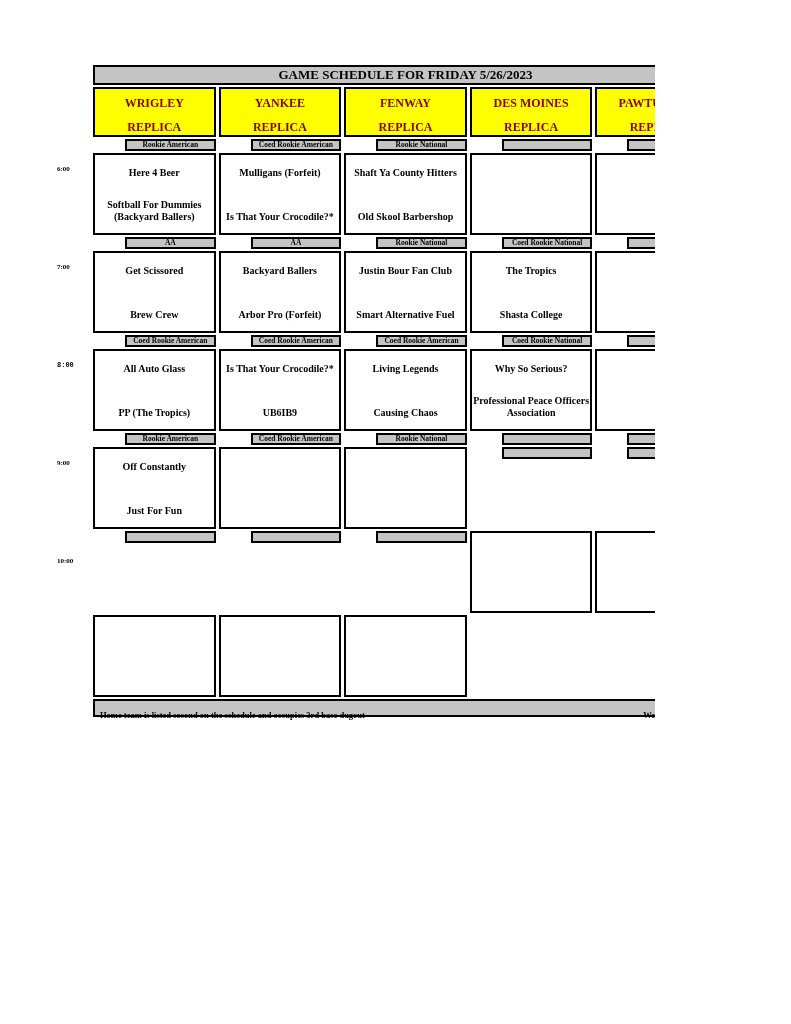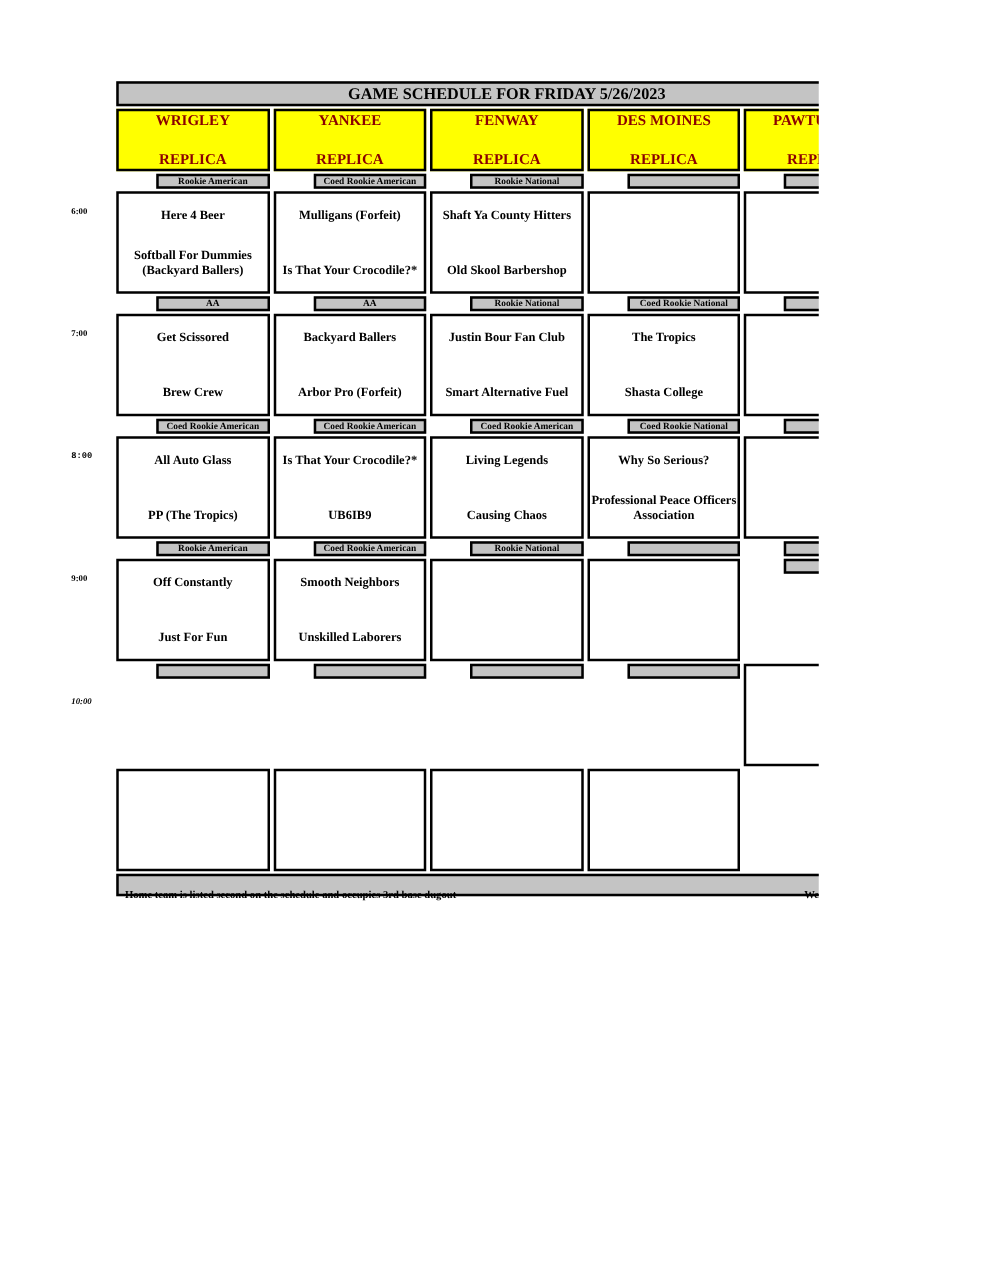--- a/index.html
+++ b/index.html
@@ -42,21 +42,21 @@
     column-gap: 3px;
     row-gap: 2px;
   }
   .hcell {
     height: 50px;
     background: #ffff00;
     border: 2px solid #000;
     display: flex;
     flex-direction: column;
     align-items: center;
-    justify-content: space-between;
+    justify-content: flex-end;
     gap: 9px;
     font-size: 12px;
     font-weight: bold;
     color: #8b0000;
     text-align: center;
   }
   .dcell {
     height: 12px;
     background: #c4c4c4;
     border: 2px solid #000;
@@ -106,21 +106,21 @@
     width: 30px;
     text-align: left;
     font-size: 7px;
     font-weight: bold;
     color: #000;
   }
   .t0 { top: 100px; }
   .t1 { top: 198px; }
   .t2 { top: 296px; font-family: Liberation Mono, monospace; }
   .t3 { top: 394px; }
-  .t4 { top: 492px; font-style: italic; }
+  .t4 { top: 492px; }
 </style>
 </head>
 <body>
 
 <div class="page">
   <div class="schedule-wrap">
 
     <div class="title-bar">GAME SCHEDULE FOR FRIDAY 5/26/2023</div>
 
     <div class="time-label t0">6:00</div>
@@ -237,24 +237,20 @@
       <div class="dcell">Coed Rookie American</div>
       <div class="dcell">Rookie National</div>
       <div class="dcell"></div>
       <div class="dcell"></div>
 
       <div class="gcell">
         <span class="team">Off Constantly</span>
         <span class="team">Just For Fun</span>
       </div>
       <div class="gcell">
-        <span class="team">Smooth Neighbors</span>
-        <span class="team">Unskilled Laborers</span>
-      </div>
-      <div class="gcell">
         <span class="team"></span>
         <span class="team"></span>
       </div>
       <div class="gcell">
         <span class="team"></span>
         <span class="team"></span>
       </div>
 
       <div class="dcell"></div>
       <div class="dcell"></div>

